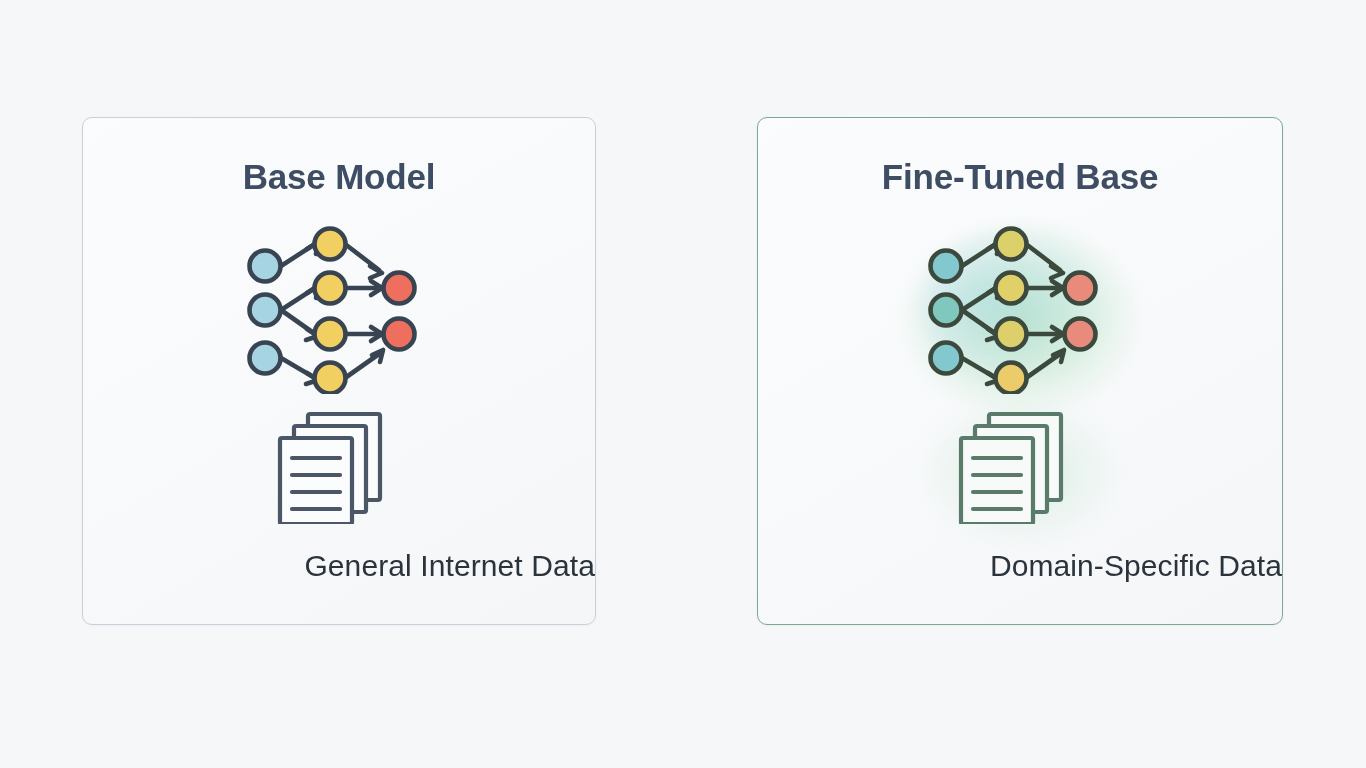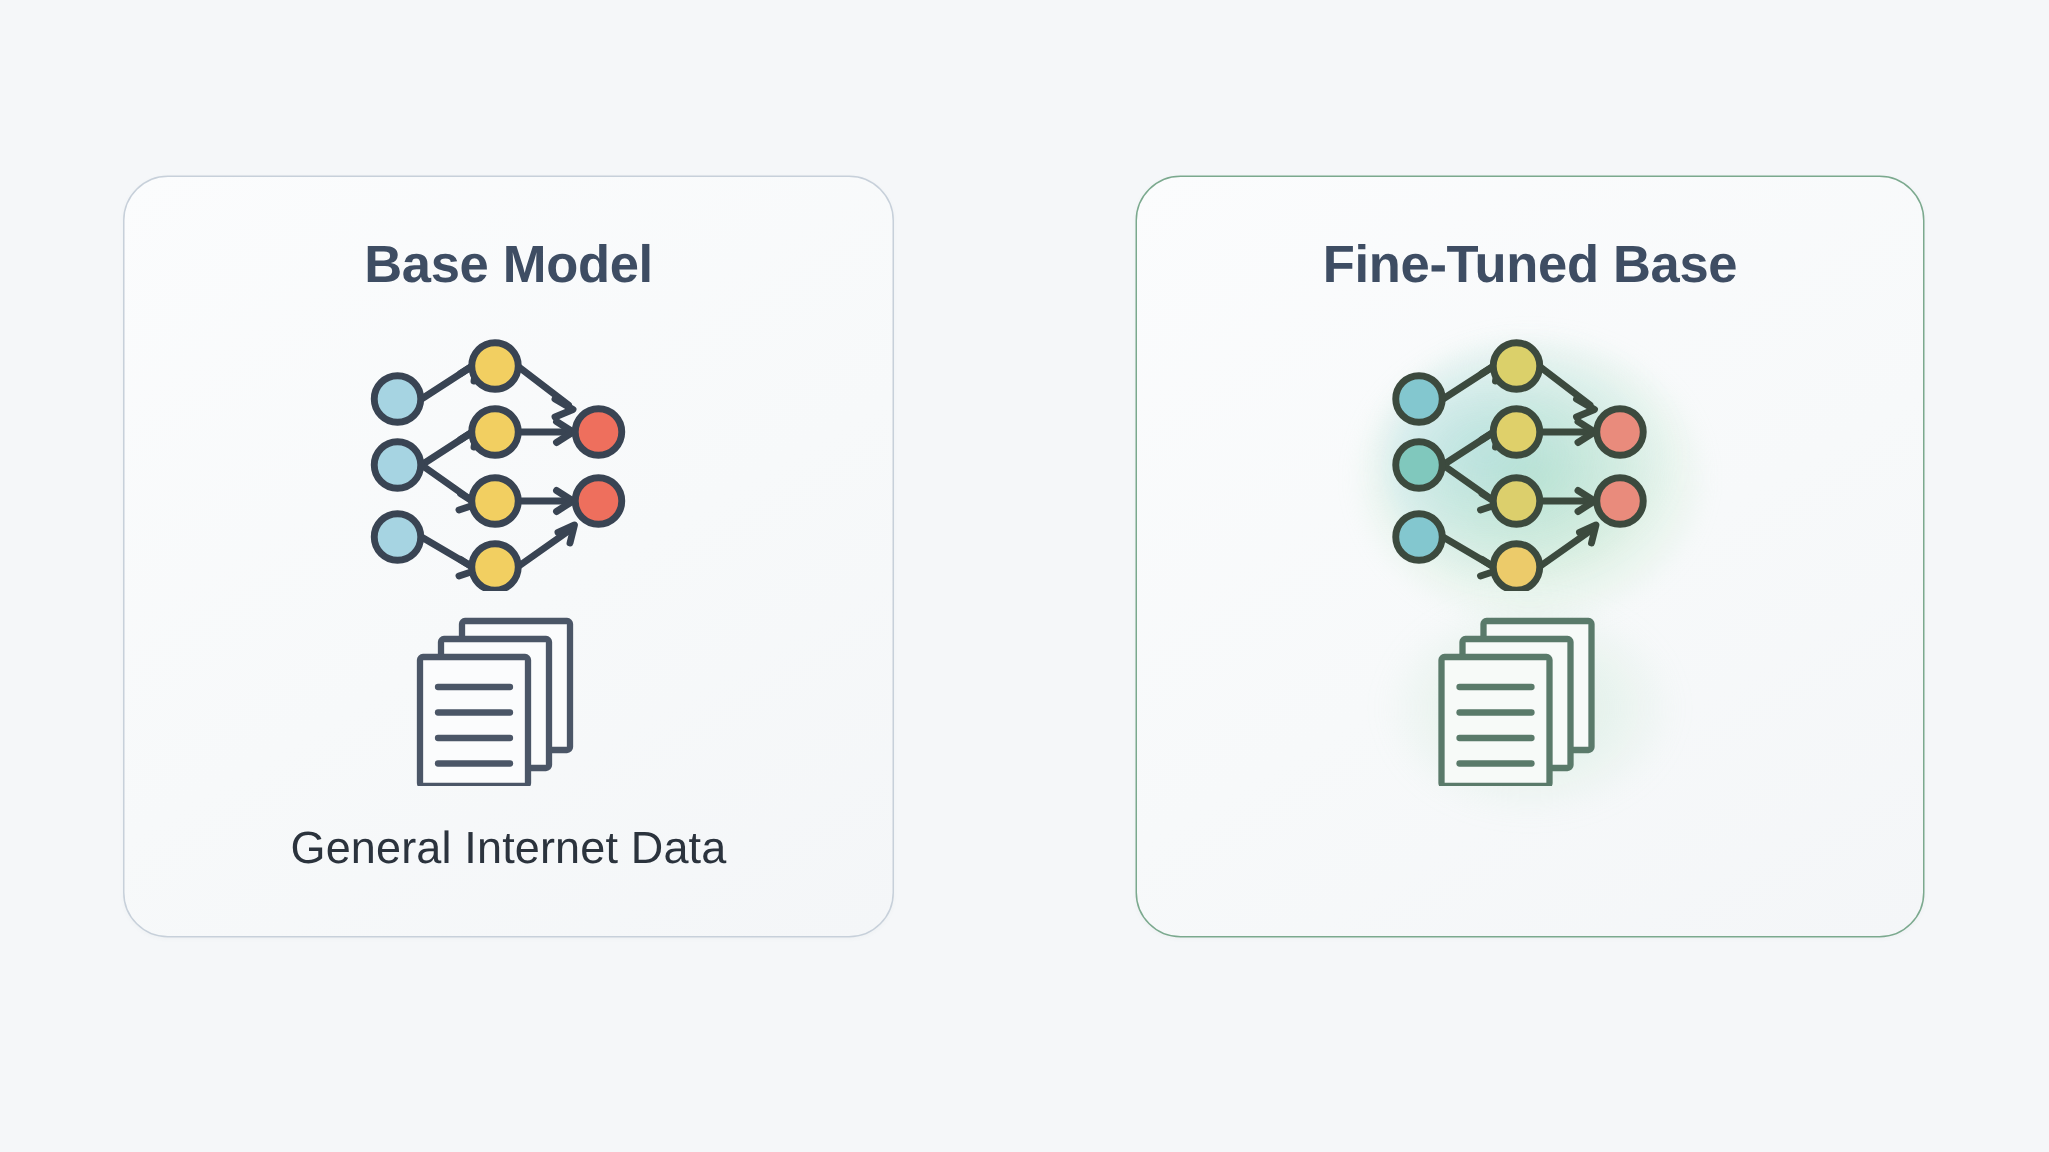--- a/index.html
+++ b/index.html
@@ -19,21 +19,21 @@
     position: absolute;
     left: 0; top: 0;
     width: 1366px;
     height: 768px;
   }
 
   
   .card {
     position: absolute;
     box-sizing: border-box;
-    border-radius: 30px;
+    border-radius: 10px;
     background: linear-gradient(150deg, #fbfcfd 0%, #f7f9fa 55%, #f4f6f8 100%);
     box-shadow: 0 1px 3px rgba(90,105,125,0.045);
   }
   .card-base {
     left: 82px;
     top: 117px;
     width: 514px;
     height: 508px;
     border: 1.6px solid #c7d0da;
   }
@@ -55,21 +55,21 @@
     font-weight: bold;
     letter-spacing: -0.2px;
     color: #3e4d63;
     line-height: 1.1;
   }
   .card-caption {
     position: absolute;
     left: 0;
     width: 100%;
     bottom: 42px;
-    text-align: center;
+    text-align: right;
     font-size: 30px;
     font-weight: normal;
     letter-spacing: 0.1px;
     color: #2b333d;
     line-height: 1.1;
   }
 
   
   .net-wrap {
     position: absolute;
@@ -297,15 +297,16 @@
         </g>
         <g stroke="#5a7a6a" stroke-width="4.2" stroke-linecap="round">
           <path d="M28 52 L76 52"></path>
           <path d="M28 69 L76 69"></path>
           <path d="M28 86 L76 86"></path>
           <path d="M28 103 L76 103"></path>
         </g>
       </svg>
     </div>
 
+    <div class="card-caption">Domain-Specific Data</div>
   </div>
 
 </div>
 
 </body></html>

